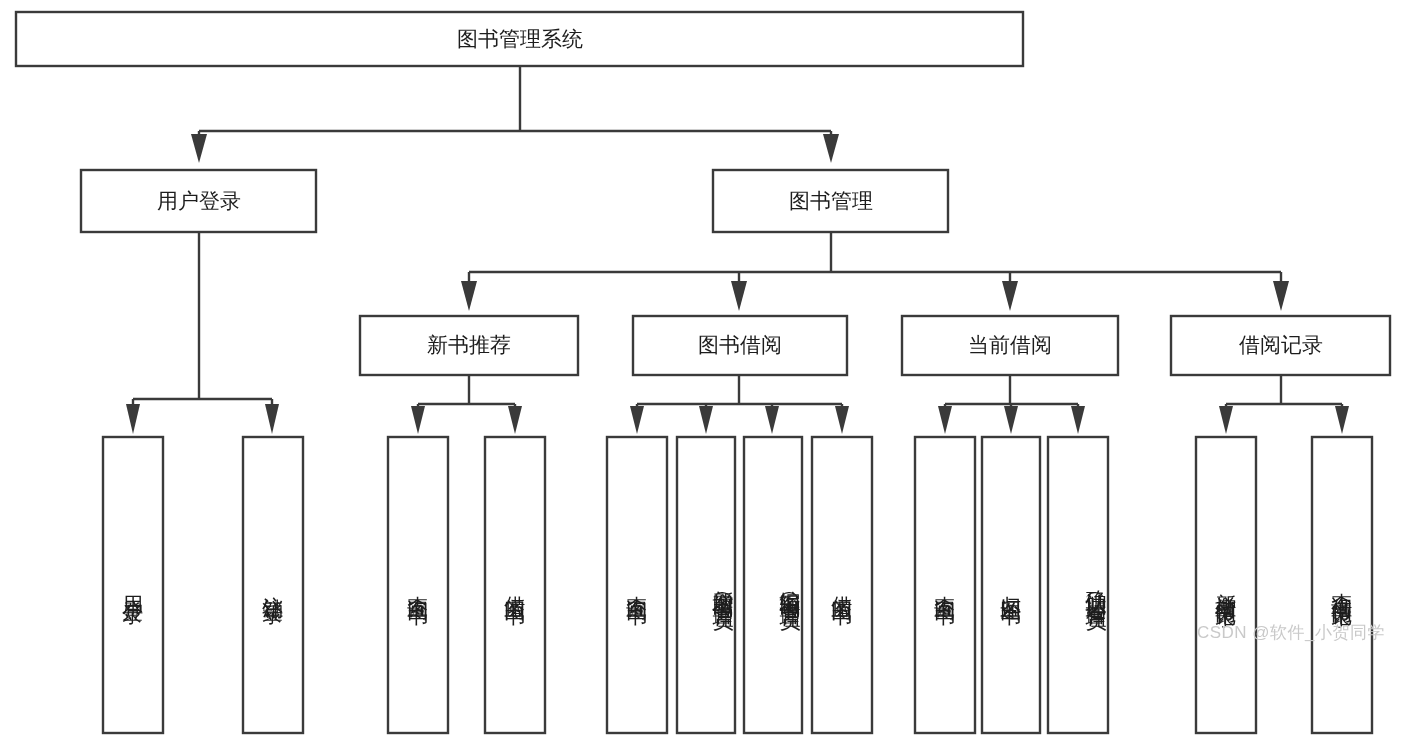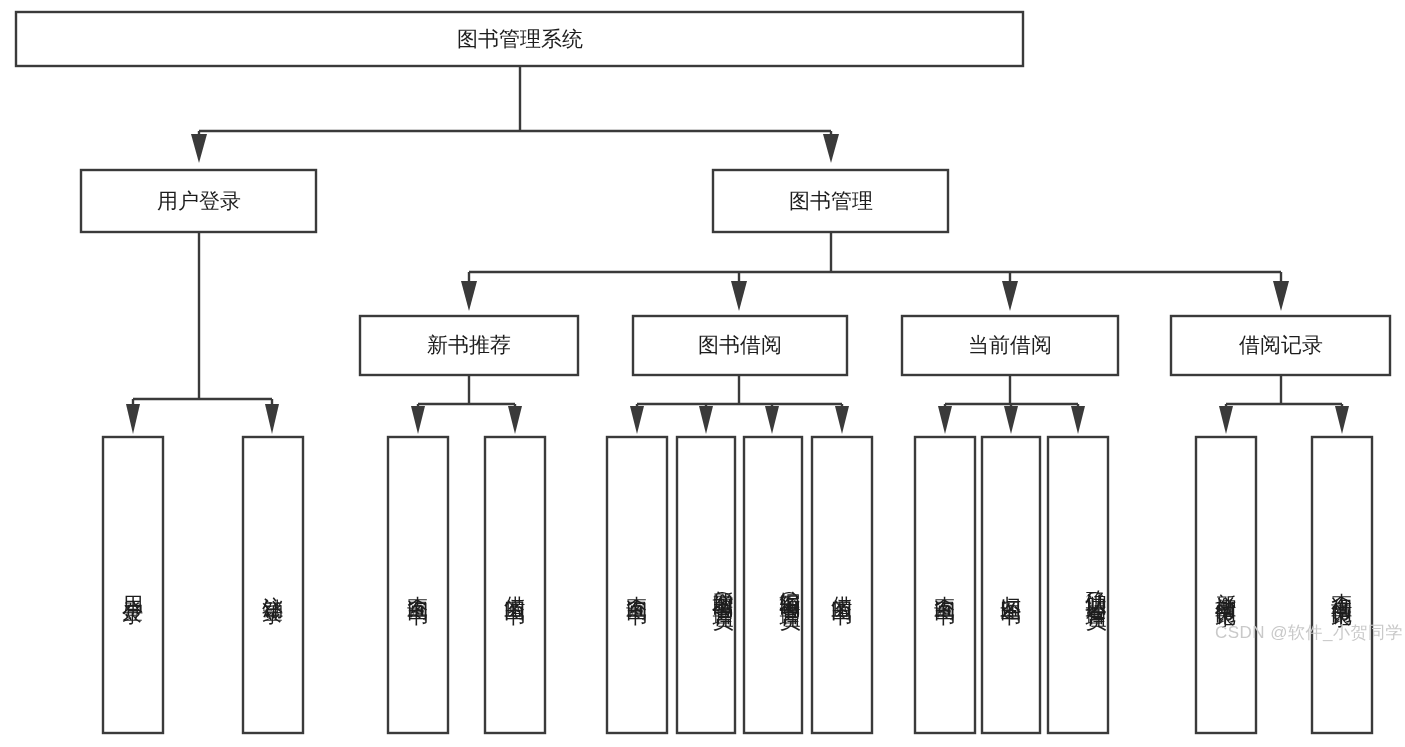--- a/index.html
+++ b/index.html
@@ -44,21 +44,21 @@
   }
   .node-label {
     fill: #1d1d1d;
     font-family: "Liberation Sans", "DejaVu Sans", sans-serif;
     font-size: 21px;
     text-anchor: middle;
     dominant-baseline: middle;
   }
   .watermark {
     position: absolute;
-    right: 2px;
+    right: 20px;
     bottom: 4px;
     color: #c9c9c9;
     font-size: 17px;
     font-family: "Liberation Sans", "DejaVu Sans", sans-serif;
     white-space: nowrap;
     letter-spacing: 0.5px;
     margin-left: 31px;
   }
 </style>
 </head>

